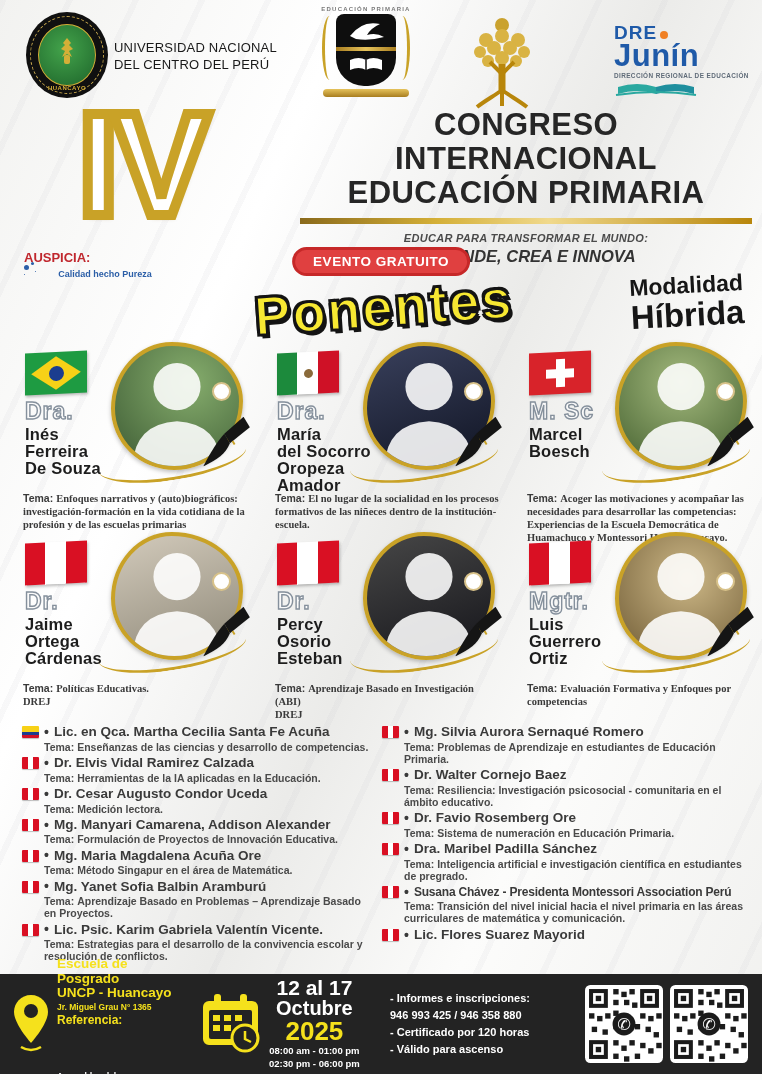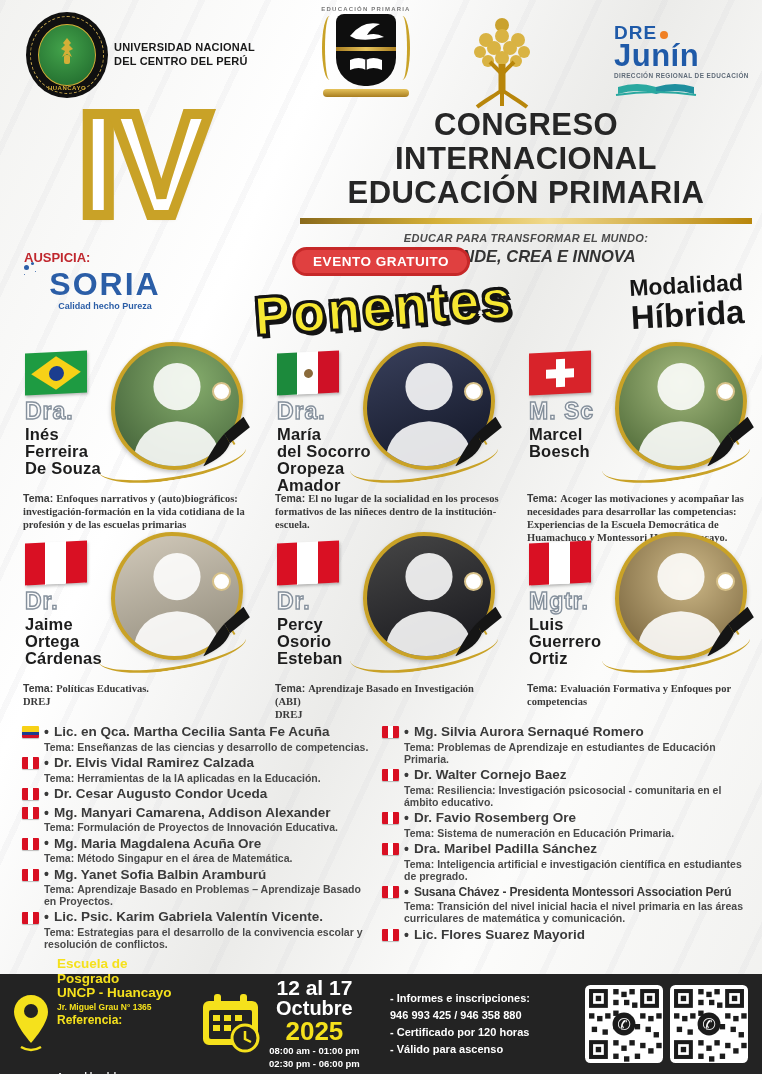--- a/index.html
+++ b/index.html
@@ -10,21 +10,21 @@
     background:repeating-linear-gradient(115deg, rgba(190,190,198,.10) 0 6px, rgba(255,255,255,0) 6px 60px); }
 
   
   .seal{ position:absolute; left:26px; top:12px; width:82px; height:86px; background:#101010; border-radius:50%; }
   .seal-ring{ position:absolute; inset:4px; border:1.5px dashed #caa94e; border-radius:50%; }
   .seal-green{ position:absolute; inset:12px; border-radius:50%; border:1px solid #d4af37;
     background:radial-gradient(circle at 45% 40%, #43a34b, #1d642a); }
   .seal-fig{ position:absolute; left:50%; top:46%; transform:translate(-50%,-50%); }
   .seal-town{ position:absolute; bottom:7px; width:100%; text-align:center; font-size:6px; font-weight:700;
     color:#d4af37; letter-spacing:.5px; }
-  .univ-name{ position:absolute; left:114px; top:40px; font-size:11px; font-weight:700; color:#191919;
+  .univ-name{ position:absolute; left:114px; top:40px; font-size:13px; font-weight:400; color:#191919;
     line-height:1.3; letter-spacing:.2px; white-space:pre-line; }
 
   .emblem{ position:absolute; left:318px; top:6px; width:96px; text-align:center; }
   .emblem-arc{ font-size:6px; color:#7a7a7a; letter-spacing:1.2px; font-weight:700; }
   .shield{ position:relative; width:60px; height:72px; margin:2px auto 0; background:#0e0e0e;
     border-radius:8px 8px 28px 28px; }
   .shield::before,.shield::after{ content:""; position:absolute; top:2px; width:12px; height:64px; }
   .shield::before{ left:-14px; border-left:3px solid #c9a227; border-radius:50%; }
   .shield::after{ right:-14px; border-right:3px solid #c9a227; border-radius:50%; }
   .shield .band{ position:absolute; left:0; right:0; top:33px; height:4px; background:linear-gradient(90deg,#a87d1f,#e6c35c,#a87d1f); }
@@ -277,21 +277,21 @@
   <div class="title-right">
     <div class="title-l1">CONGRESO INTERNACIONAL</div>
     <div class="title-l2">EDUCACIÓN PRIMARIA</div>
     <div class="gold-rule"></div>
     <div class="slogan1">EDUCAR PARA TRANSFORMAR EL MUNDO:</div>
     <div class="slogan2">APRENDE, CREA E INNOVA</div>
   </div>
 
   <div class="auspicia">AUSPICIA:</div>
   <div class="soria">
-    <div class="soria-name" style="position:relative"><span class="soria-splash"></span><span>SORIA</span></div>
+    <div class="soria-name" style="position:relative"><span class="soria-splash"></span></div>
     <div class="soria-tag">Calidad hecho Pureza</div>
   </div>
   <div class="free-pill">EVENTO GRATUITO</div>
   <div class="ponentes">Ponentes</div>
   <div class="modality">
     <div class="mod1">Modalidad</div>
     <div class="mod2">Híbrida</div>
   </div>
 
   <div class="cards">
@@ -443,20 +443,21 @@
             <span class="iname">Dr. Elvis Vidal Ramirez Calzada</span>
           </div>
         <div class="itema"><span class="tl">Tema:</span><span>Herramientas de la IA aplicadas en la Educación.</span></div>
       </div>
       <div class="item">
         <div class="ih">
             <span class="mini-flag peru"></span>
             <span class="bullet">•</span>
             <span class="iname">Dr. Cesar Augusto Condor Uceda</span>
           </div>
+        <div class="itema"><span class="tl">Tema:</span><span>Medición lectora.</span></div>
       </div>
       <div class="item">
         <div class="ih">
             <span class="mini-flag peru"></span>
             <span class="bullet">•</span>
             <span class="iname">Mg. Manyari Camarena, Addison Alexander</span>
           </div>
         <div class="itema"><span class="tl">Tema:</span><span>Formulación de Proyectos de Innovación Educativa.</span></div>
       </div>
       <div class="item">

